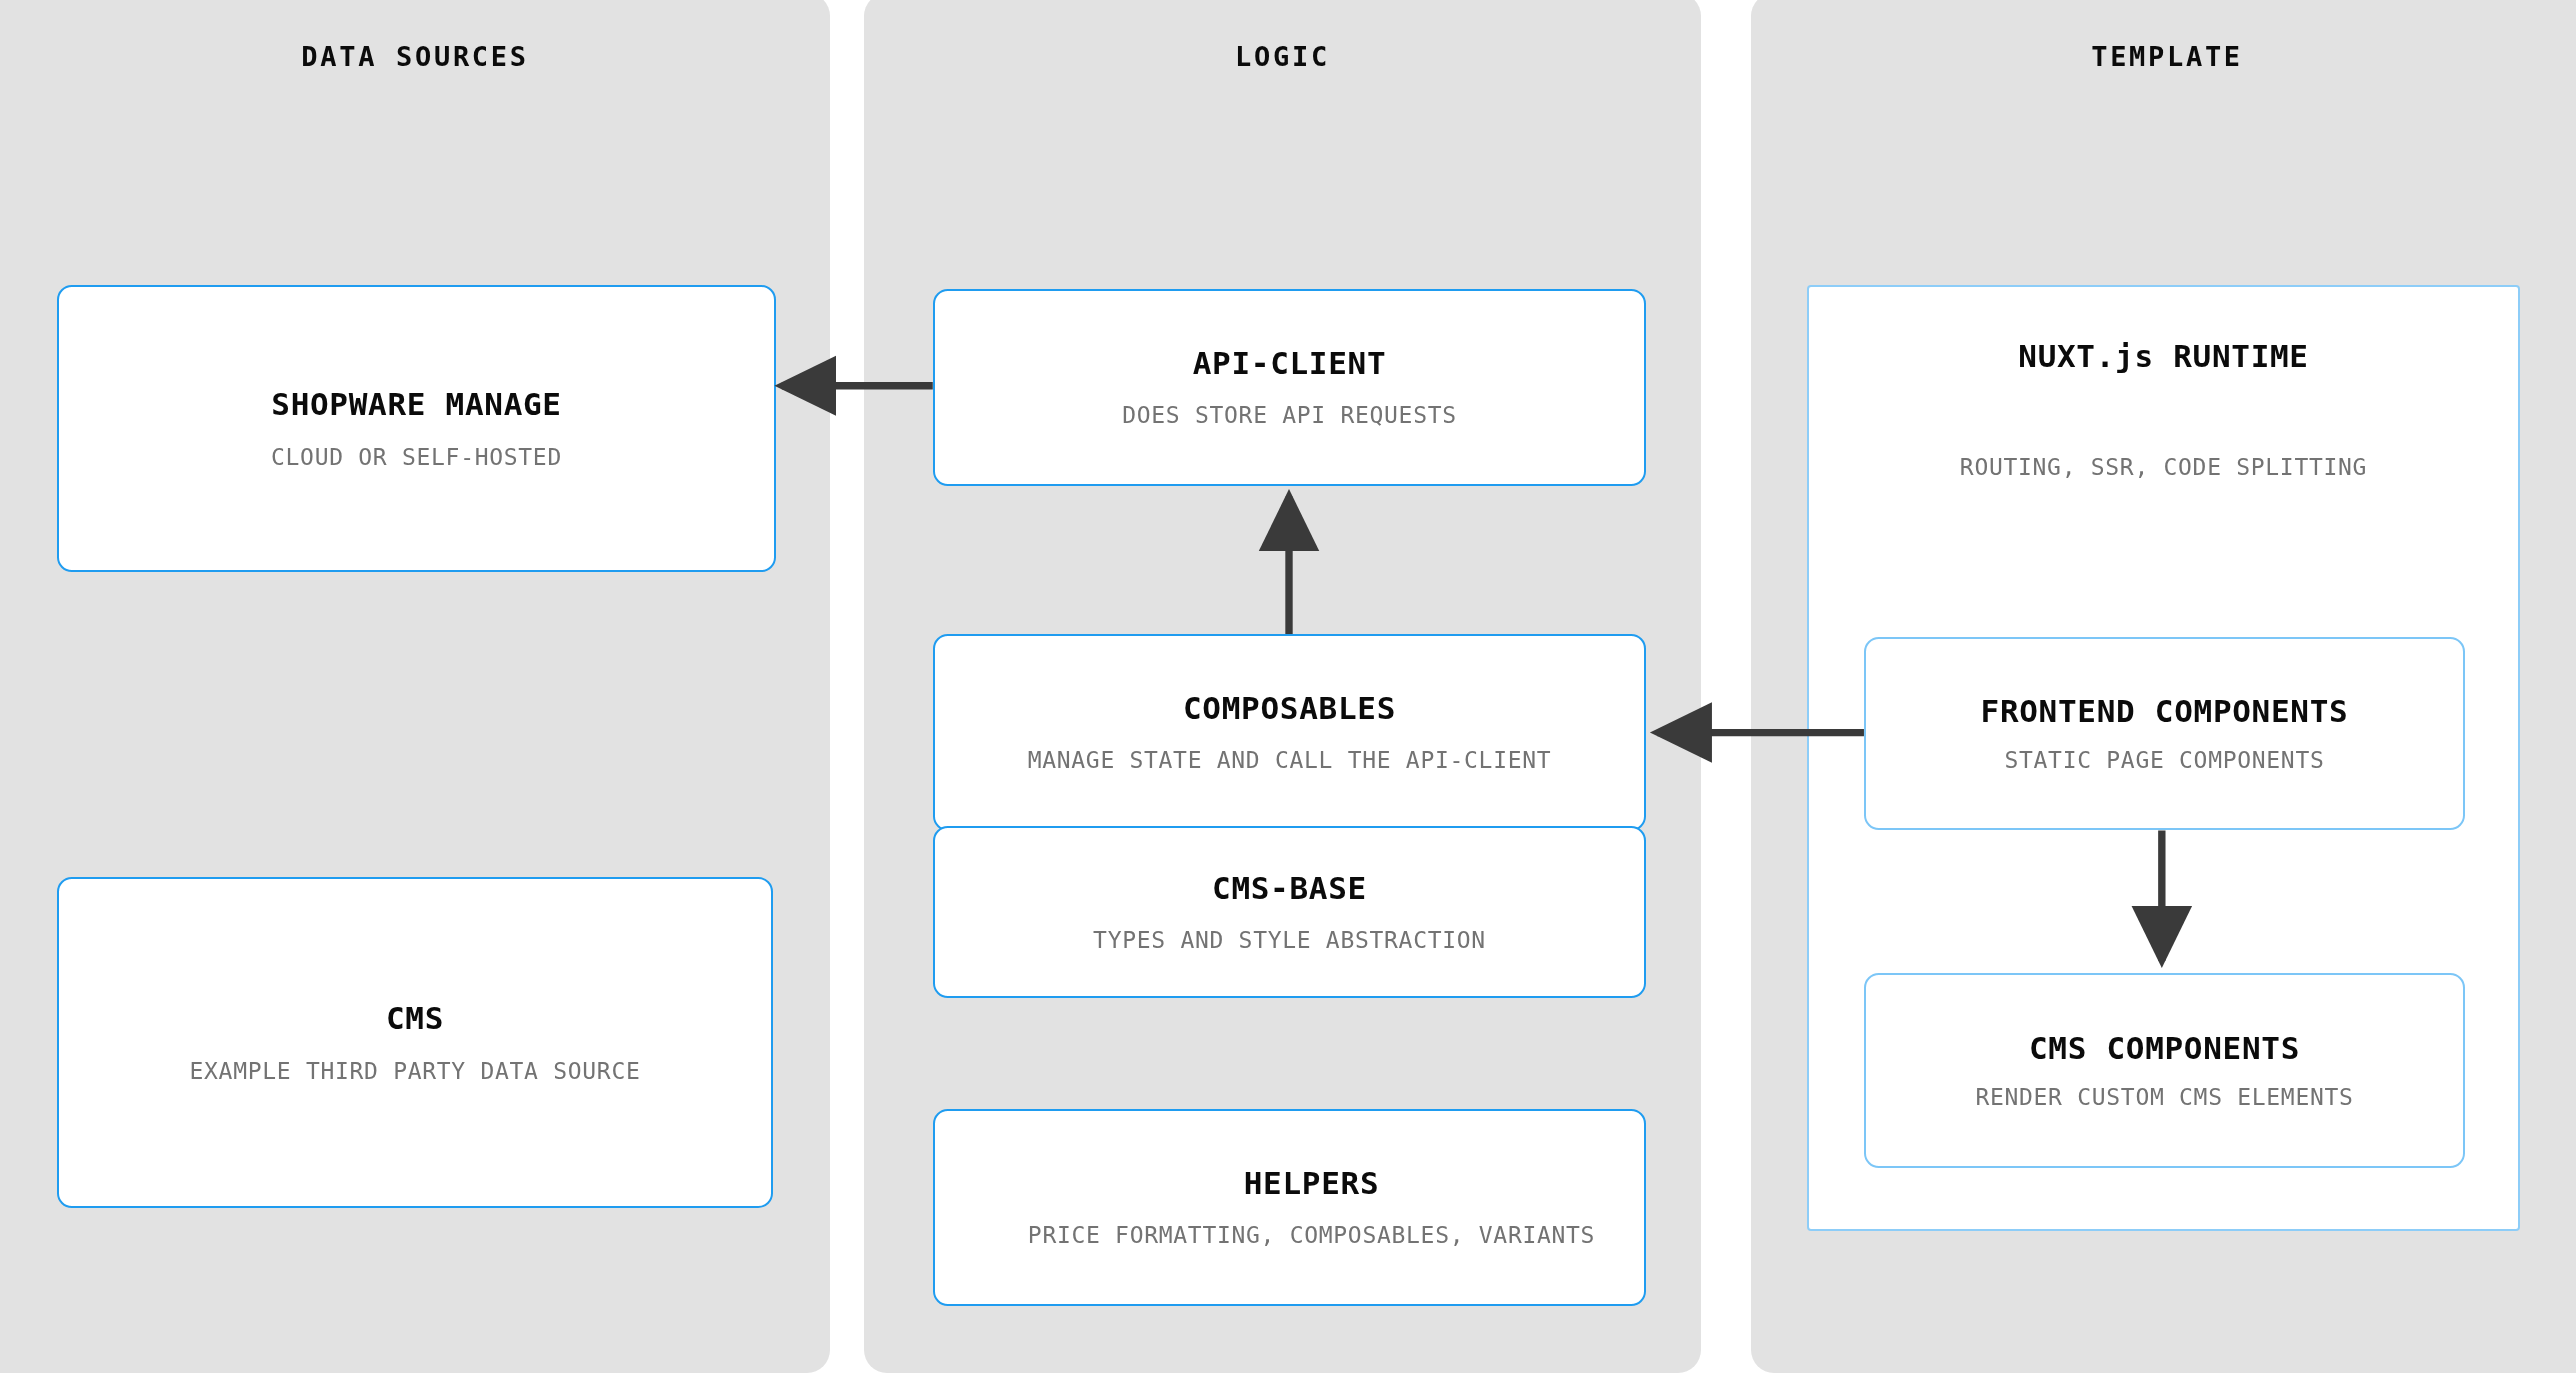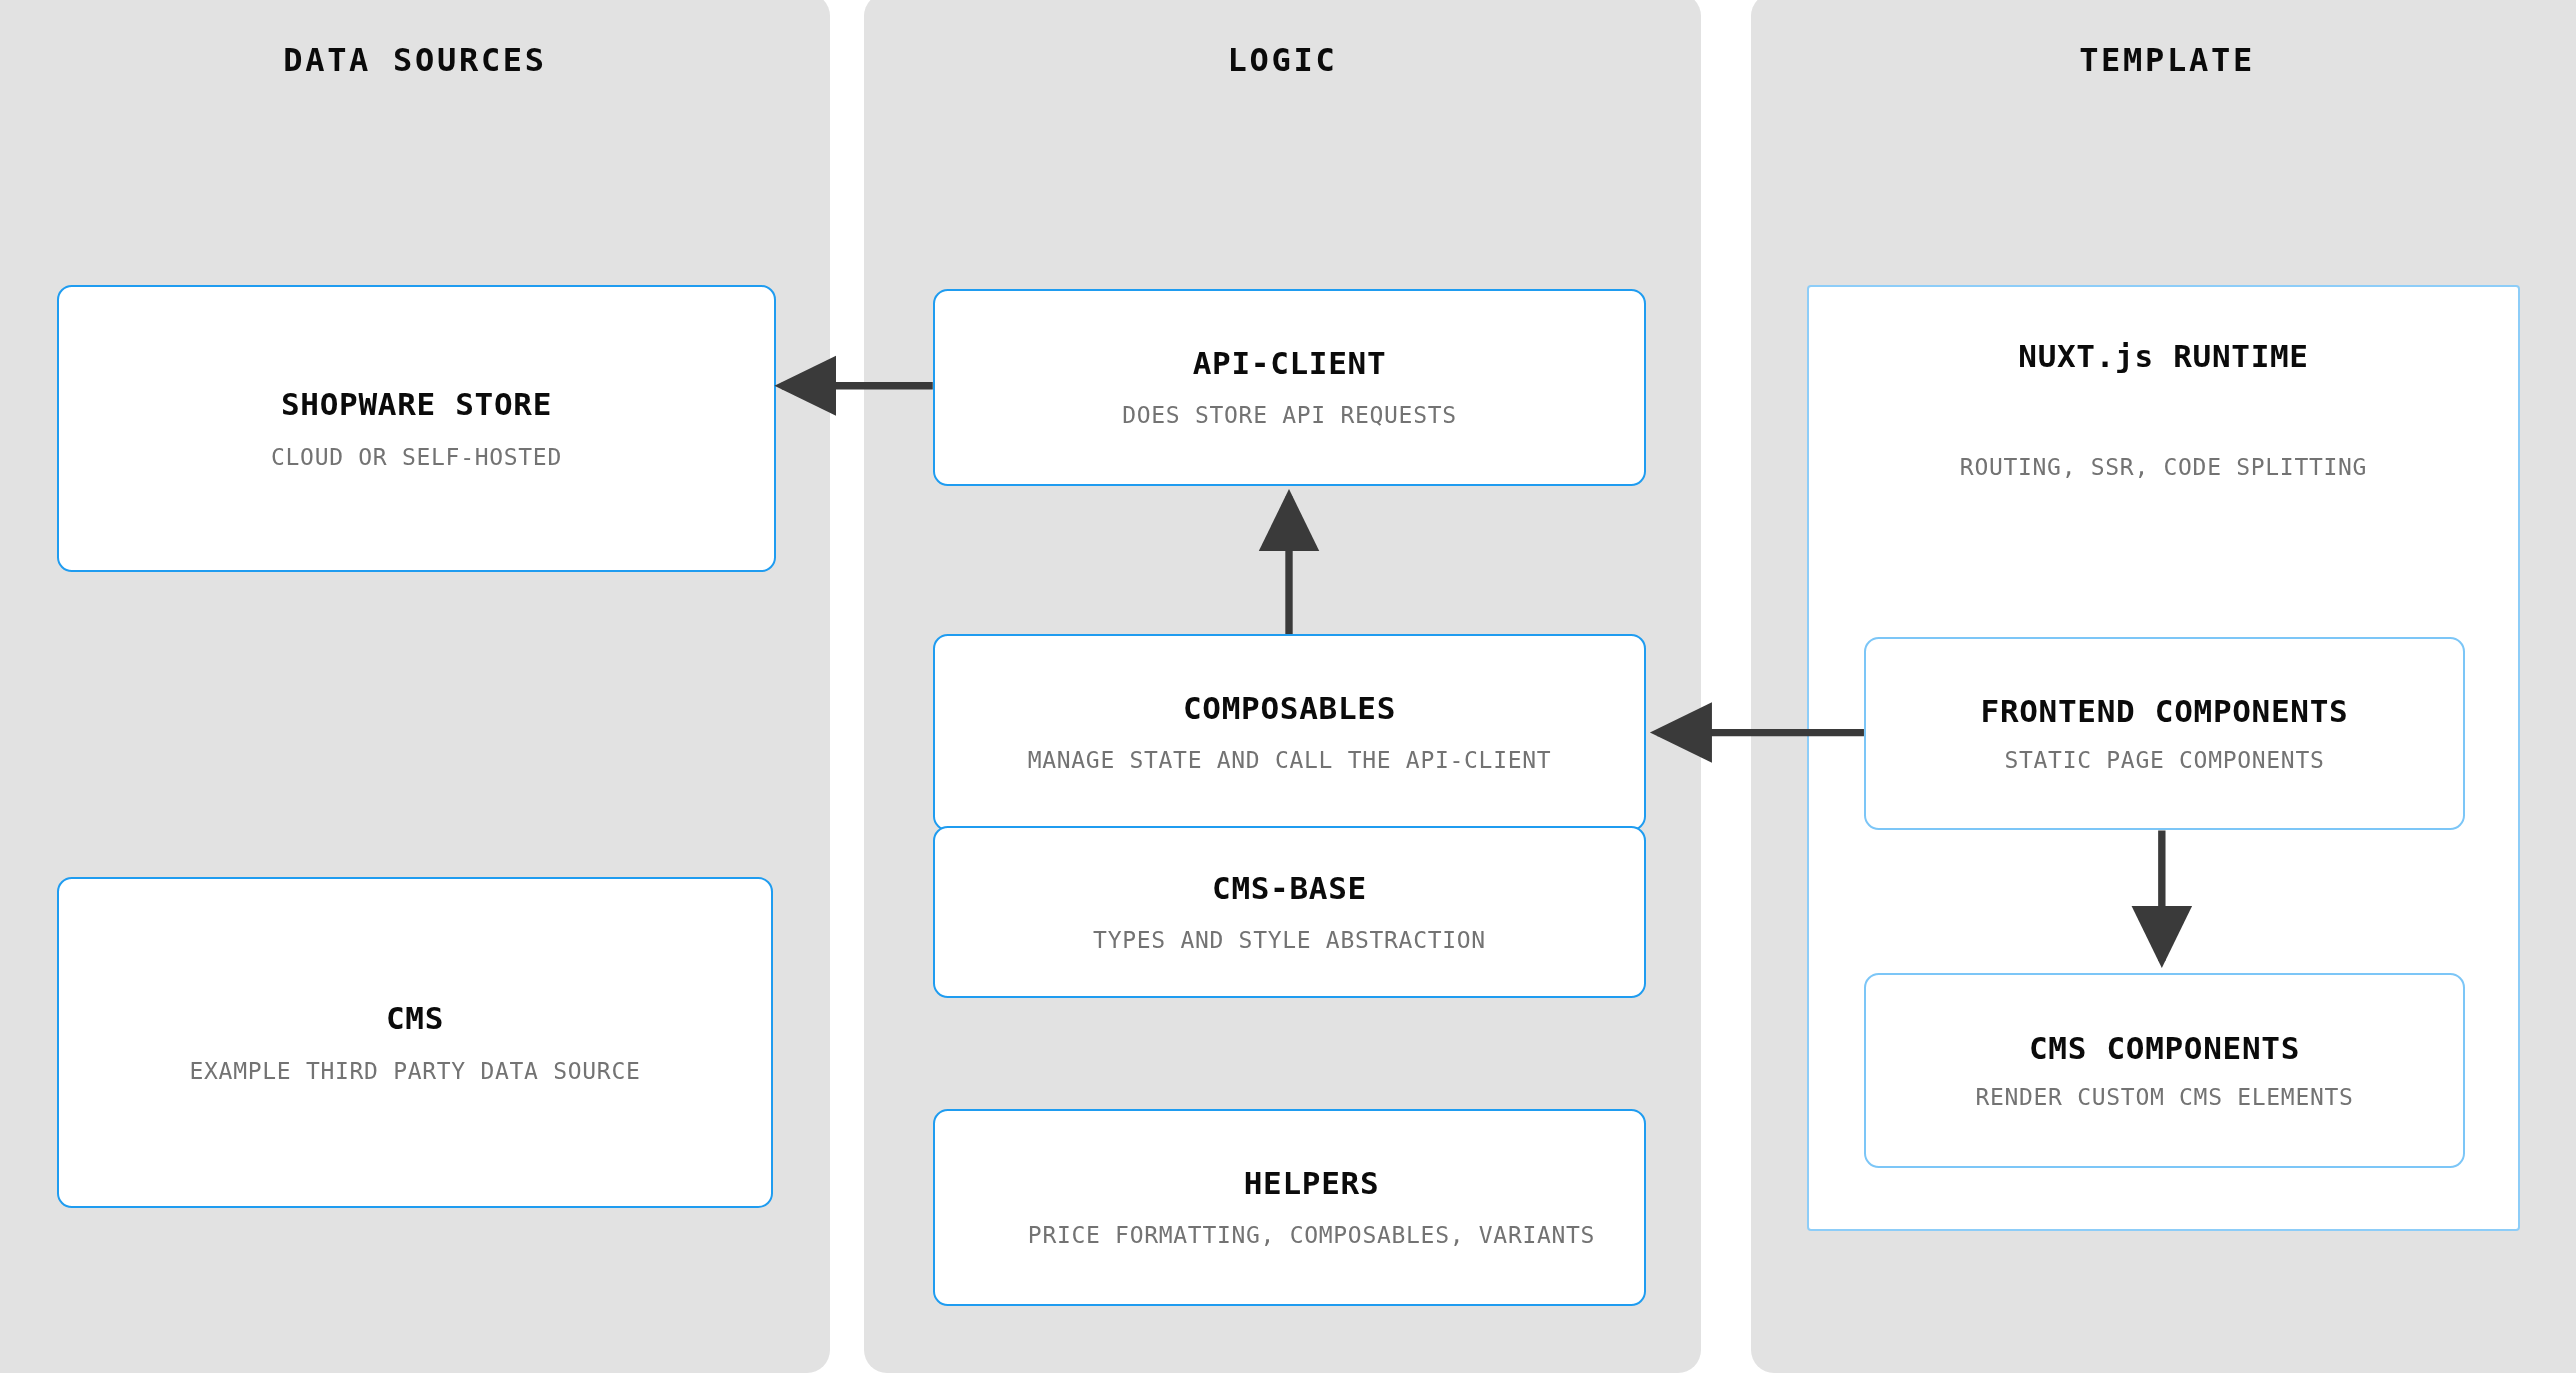--- a/index.html
+++ b/index.html
@@ -25,21 +25,21 @@
     background: #e2e2e2;
     border-radius: 23px;
   }
   .panel-title {
     position: absolute;
     left: 0;
     right: 0;
     text-align: center;
     font-family: "DejaVu Sans Mono", "Liberation Mono", monospace;
     font-weight: 700;
-    font-size: 32px;
+    font-size: 27px;
     letter-spacing: 2.7px;
     color: #0b0b0b;
     white-space: nowrap;
   }
 
   
   .node {
     position: absolute;
     background: #ffffff;
     border: 2.7px solid #1f9cf0;
@@ -107,21 +107,21 @@
 </head>
 <body>
 
 <div id="stage">
 
   <div class="panel" style="left:-32px; top:-6.7px; width:862px; height:1380px;">
     <div class="panel-title" style="top:48px; left:32px; right:0;">DATA SOURCES</div>
   </div>
 
   <div class="node stack-tall" style="left:57px; top:285px; width:719px; height:287px;">
-    <div class="node-title">SHOPWARE STORE</div>
+    <div class="node-title">SHOPWARE MANAGE</div>
     <div class="node-sub">CLOUD OR SELF-HOSTED</div>
   </div>
 
   <div class="node stack-tall" style="left:57px; top:877px; width:716px; height:331px;">
     <div class="node-title">CMS</div>
     <div class="node-sub">EXAMPLE THIRD PARTY DATA SOURCE</div>
   </div>
 
   <div class="panel" style="left:864px; top:-6.7px; width:837px; height:1380px;">
     <div class="panel-title" style="top:48px;">LOGIC</div>

